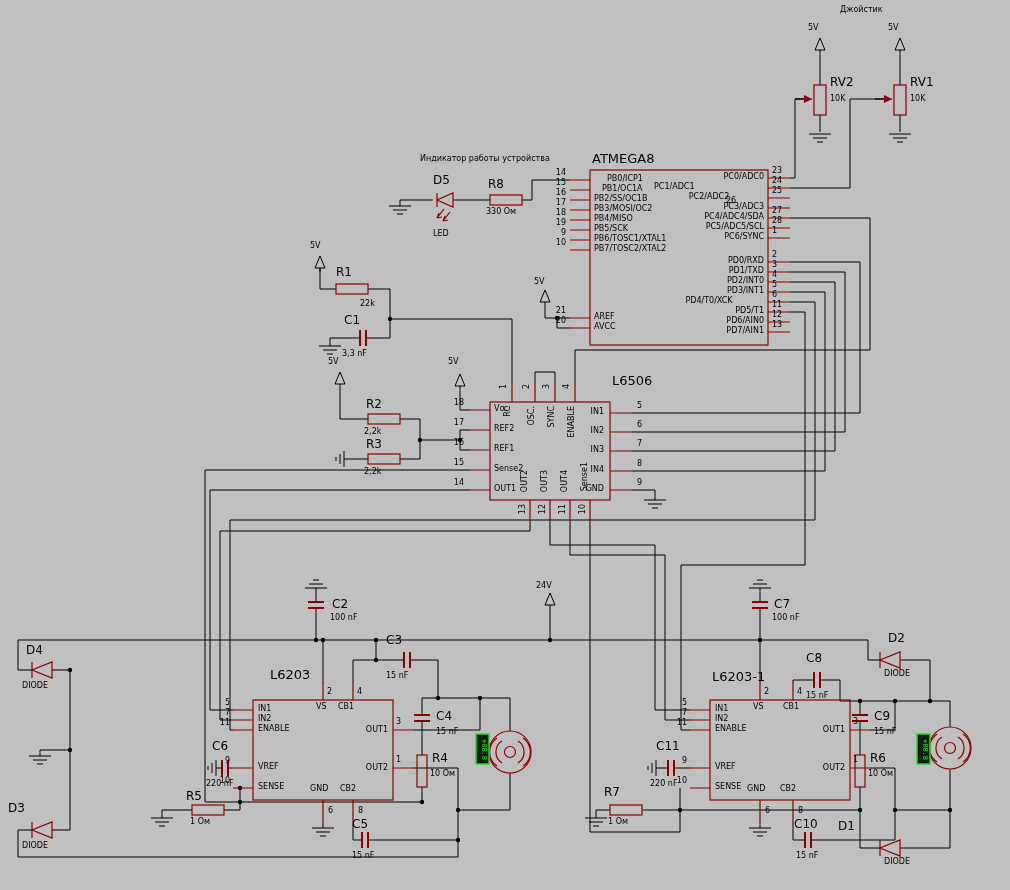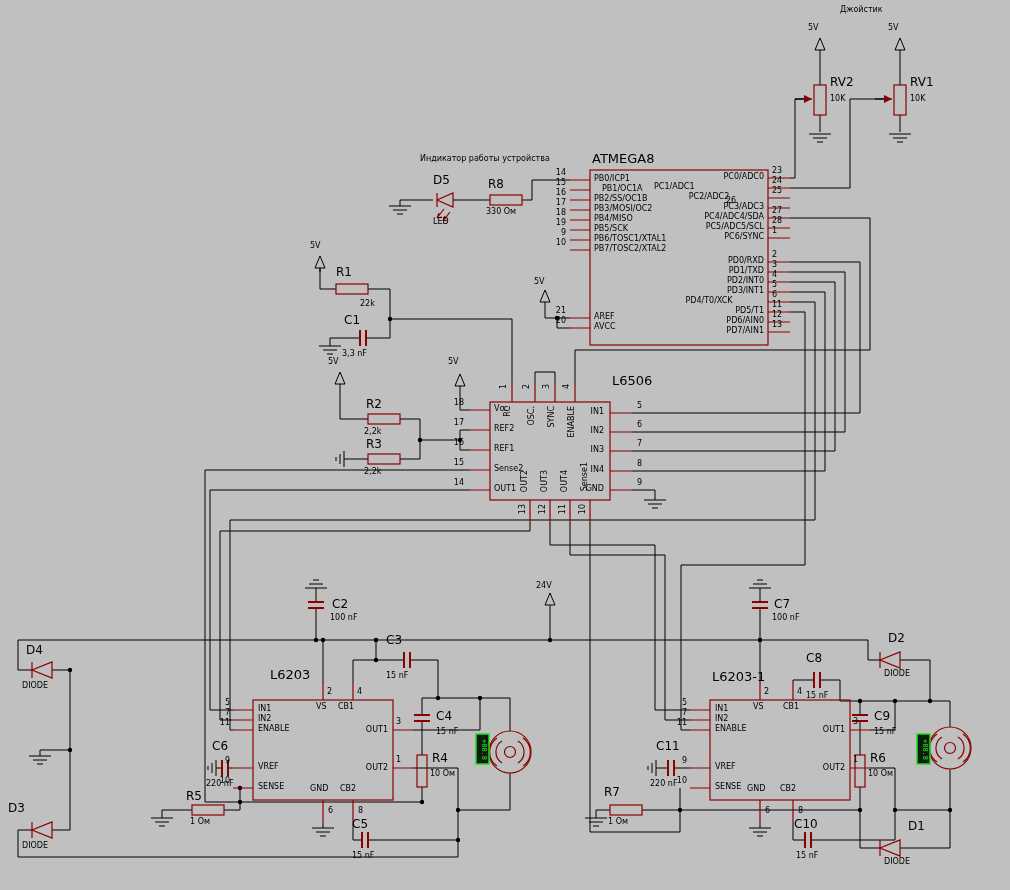--- a/index.html
+++ b/index.html
@@ -181,21 +181,21 @@
 
 <div class="t" style="left:310px;top:242px">5V</div>
 <div class="t" style="left:328px;top:358px">5V</div>
 <div class="t" style="left:448px;top:358px">5V</div>
 <div class="t" style="left:534px;top:278px">5V</div>
 <div class="t" style="left:808px;top:24px">5V</div>
 <div class="t" style="left:888px;top:24px">5V</div>
 <div class="t" style="left:536px;top:582px">24V</div>
 
 <div class="t big" style="left:592px;top:152px">ATMEGA8</div>
-<div class="t" style="left:594px;top:175px">PB0/ICP1</div>
+<div class="t" style="left:607px;top:175px">PB0/ICP1</div>
 <div class="t" style="left:602px;top:185px">PB1/OC1A</div>
 <div class="t" style="left:594px;top:195px">PB2/SS/OC1B</div>
 <div class="t" style="left:594px;top:205px">PB3/MOSI/OC2</div>
 <div class="t" style="left:594px;top:215px">PB4/MISO</div>
 <div class="t" style="left:594px;top:225px">PB5/SCK</div>
 <div class="t" style="left:594px;top:235px">PB6/TOSC1/XTAL1</div>
 <div class="t" style="left:594px;top:245px">PB7/TOSC2/XTAL2</div>
 <div class="t" style="left:594px;top:313px">AREF</div>
 <div class="t" style="left:594px;top:323px">AVCC</div>
 <div class="t" style="left:544px;top:169px;width:22px;text-align:right">14</div>
@@ -327,21 +327,21 @@
 
 <div class="t ref" style="left:336px;top:266px">R1</div>
 <div class="t" style="left:360px;top:300px">22k</div>
 <div class="t ref" style="left:344px;top:314px">C1</div>
 <div class="t" style="left:342px;top:350px">3,3 nF</div>
 <div class="t ref" style="left:366px;top:398px">R2</div>
 <div class="t" style="left:364px;top:428px">2,2k</div>
 <div class="t ref" style="left:366px;top:438px">R3</div>
 <div class="t" style="left:364px;top:468px">2,2k</div>
 <div class="t ref" style="left:433px;top:174px">D5</div>
-<div class="t" style="left:433px;top:218px">LED</div>
+<div class="t" style="left:433px;top:230px">LED</div>
 <div class="t ref" style="left:488px;top:178px">R8</div>
 <div class="t" style="left:486px;top:208px">330 Ом</div>
 <div class="t ref" style="left:830px;top:76px">RV2</div>
 <div class="t" style="left:830px;top:95px">10K</div>
 <div class="t ref" style="left:910px;top:76px">RV1</div>
 <div class="t" style="left:910px;top:95px">10K</div>
 <div class="t ref" style="left:332px;top:598px">C2</div>
 <div class="t" style="left:330px;top:614px">100 nF</div>
 <div class="t ref" style="left:774px;top:598px">C7</div>
 <div class="t" style="left:772px;top:614px">100 nF</div>
@@ -368,19 +368,19 @@
 <div class="t ref" style="left:870px;top:752px">R6</div>
 <div class="t" style="left:868px;top:770px">10 Ом</div>
 <div class="t ref" style="left:794px;top:818px">C10</div>
 <div class="t" style="left:796px;top:852px">15 nF</div>
 <div class="t ref" style="left:656px;top:740px">C11</div>
 <div class="t" style="left:650px;top:780px">220 nF</div>
 <div class="t ref" style="left:604px;top:786px">R7</div>
 <div class="t" style="left:608px;top:818px">1 Ом</div>
 <div class="t ref" style="left:888px;top:632px">D2</div>
 <div class="t" style="left:884px;top:670px">DIODE</div>
-<div class="t ref" style="left:908px;top:820px">D1</div>
+<div class="t ref" style="left:838px;top:820px">D1</div>
 <div class="t" style="left:884px;top:858px">DIODE</div>
 
 <div class="disp" style="left:470px;top:746px;transform:rotate(90deg)">+88.8</div>
 <div class="disp" style="left:911px;top:746px;transform:rotate(90deg)">+88.8</div>
 
 </div>
 
 </body></html>

